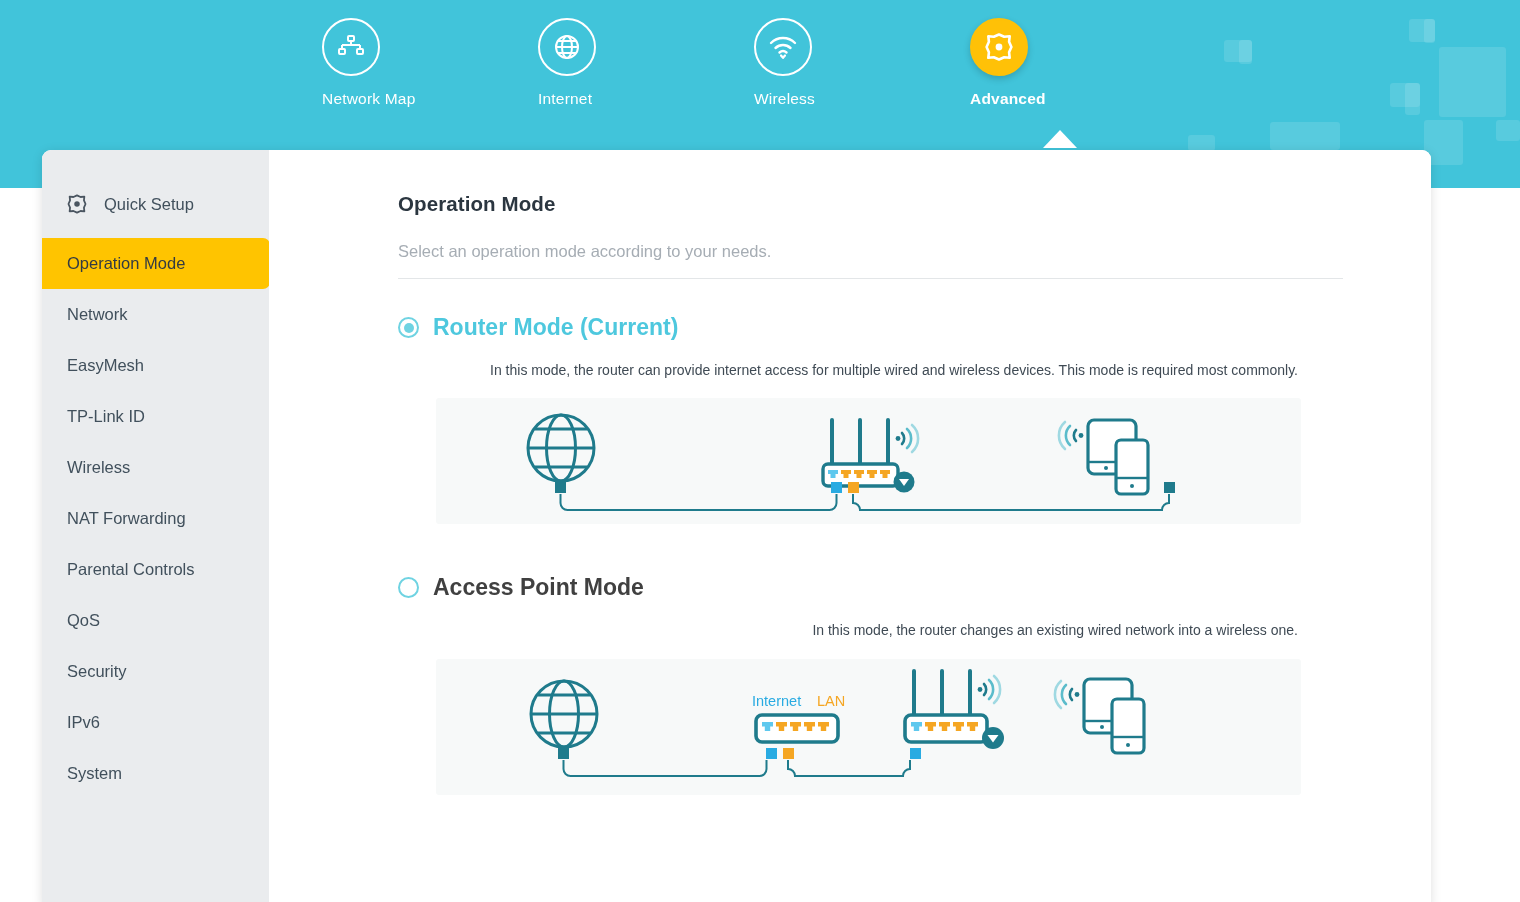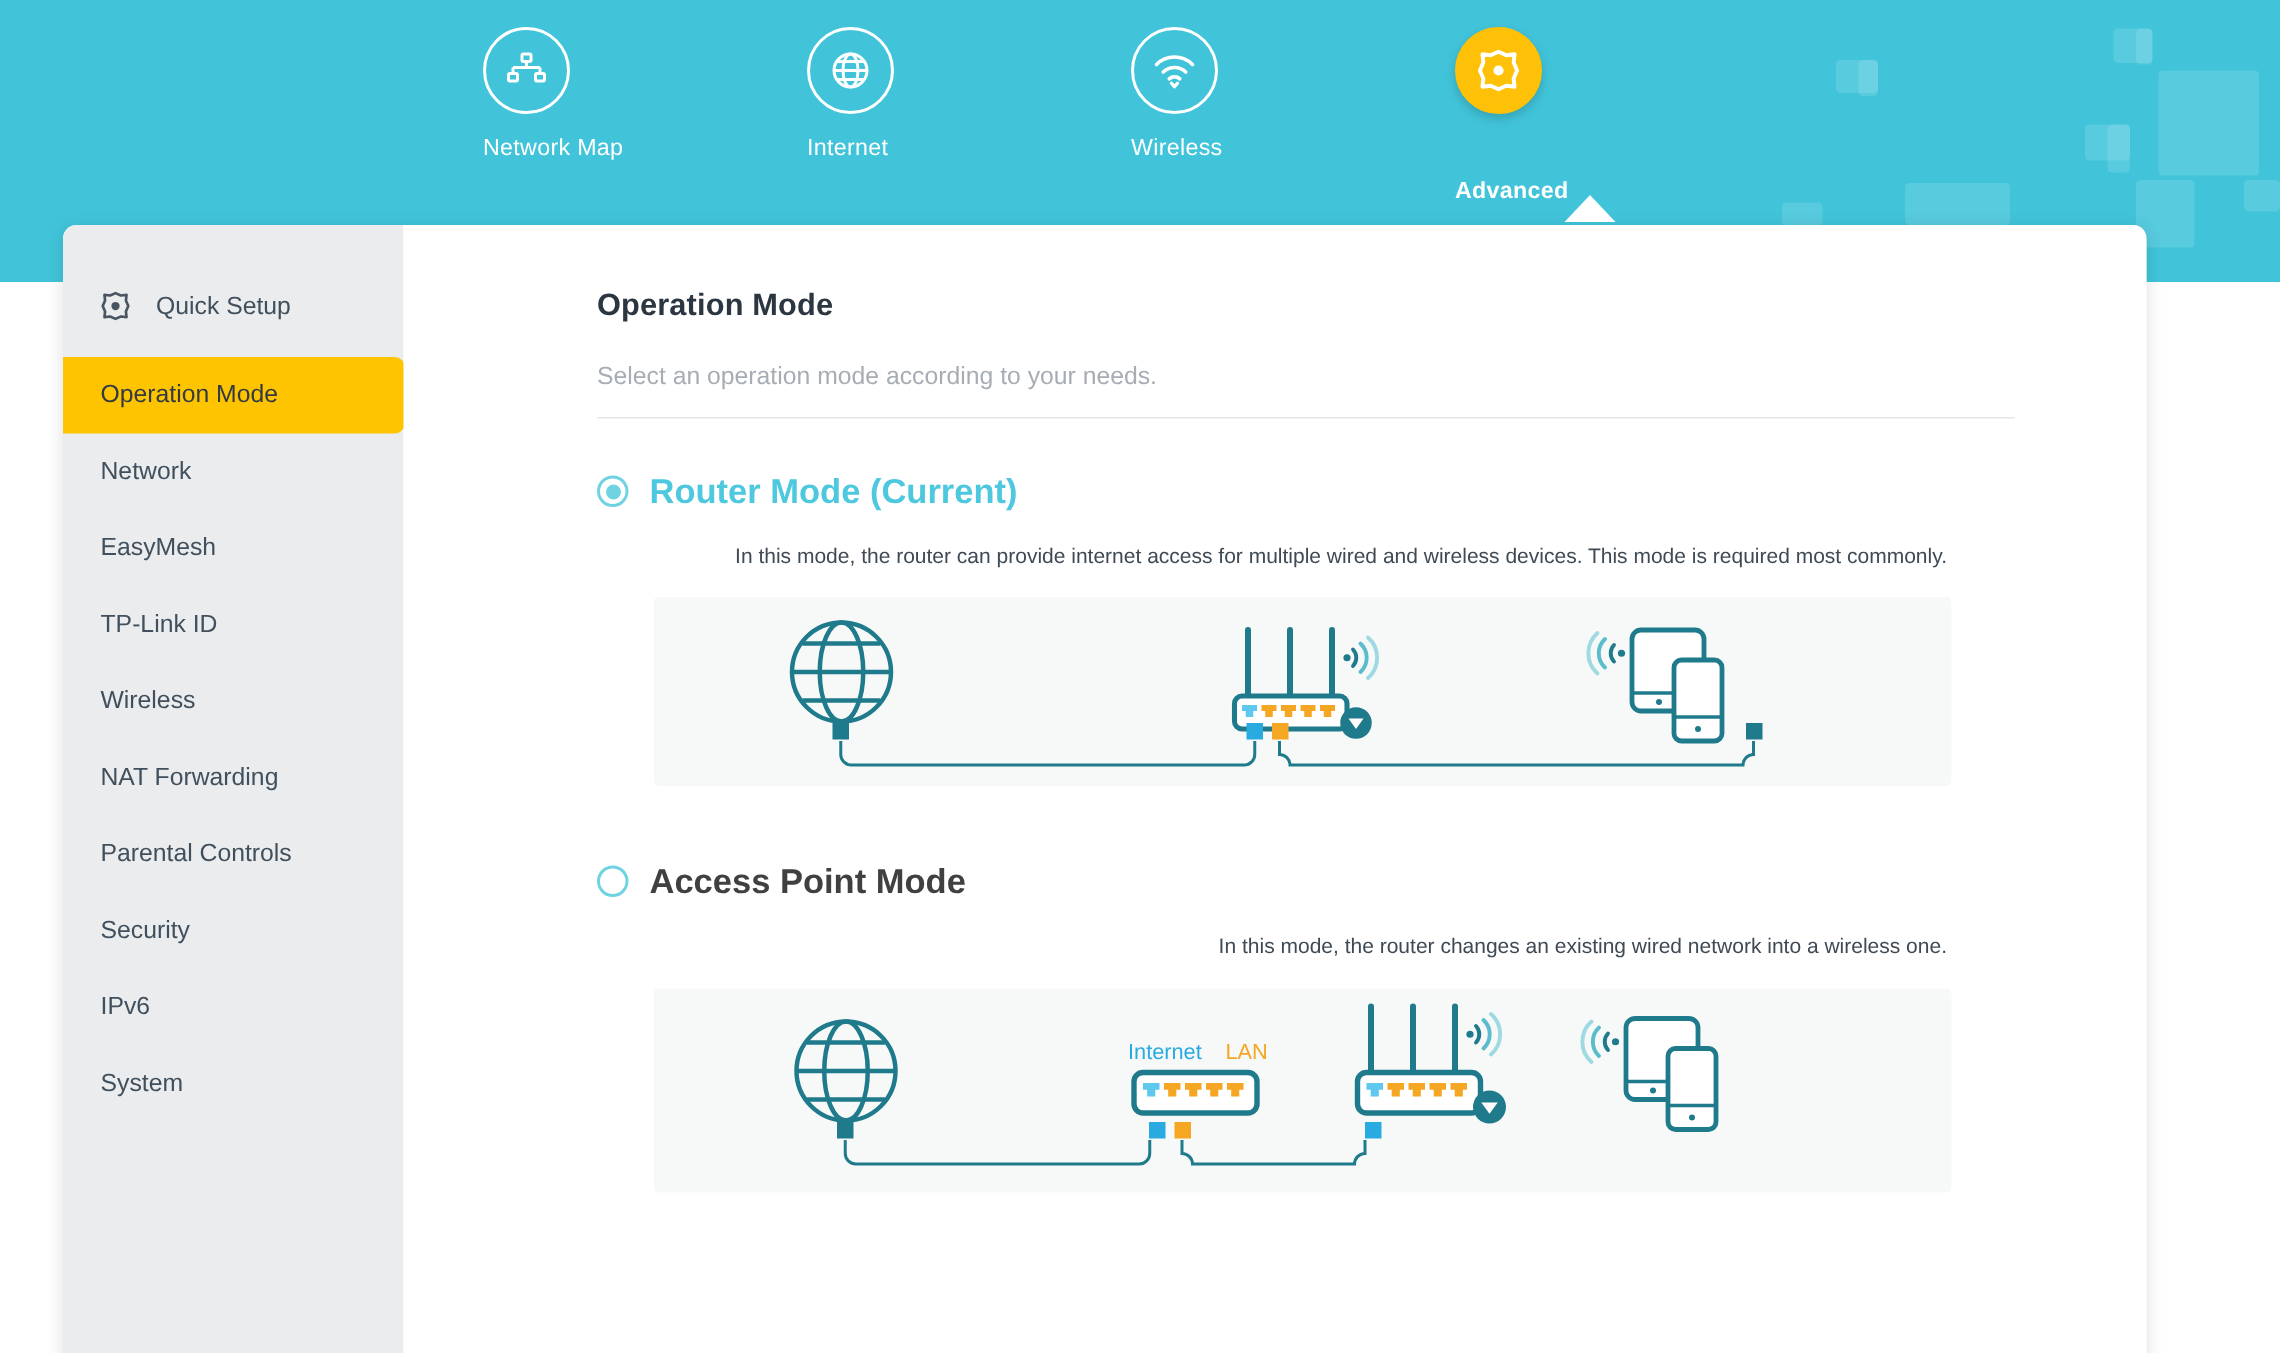--- a/index.html
+++ b/index.html
@@ -267,21 +267,21 @@
           <svg width="32" height="30" viewBox="0 0 32 30">
             <path d="M4 11 a17 17 0 0 1 24 0" fill="none" stroke="#fff" stroke-width="2.4" stroke-linecap="round"></path>
             <path d="M8.5 16 a11 11 0 0 1 15 0" fill="none" stroke="#fff" stroke-width="2.4" stroke-linecap="round"></path>
             <path d="M12.5 20.5 a5.5 5.5 0 0 1 7 0" fill="none" stroke="#fff" stroke-width="2.4" stroke-linecap="round"></path>
             <path d="M14 23.5 l2 2.3 l2 -2.3" fill="none" stroke="#fff" stroke-width="2.2" stroke-linecap="round" stroke-linejoin="round"></path>
           </svg>
         </div>
         <div class="nav-label">Wireless</div>
       </div>
 
-      <div class="nav-item" style="left:970px;gap:29px;">
+      <div class="nav-item" style="left:970px;">
         <div class="nav-icon-circle active">
           <svg width="32" height="32" viewBox="0 0 32 32">
             <path d="M16 3.5 l5.2 2.3 l5.5 -0.6 l-0.6 5.5 l2.3 5.3 l-2.3 5.3 l0.6 5.5 l-5.5 -0.6 l-5.2 2.3 l-5.2 -2.3 l-5.5 0.6 l0.6 -5.5 l-2.3 -5.3 l2.3 -5.3 l-0.6 -5.5 l5.5 0.6 z" fill="none" stroke="#ffffff" stroke-width="2.6" stroke-linejoin="round"></path>
             <circle cx="16" cy="16" r="3.4" fill="#ffffff"></circle>
           </svg>
         </div>
         <div class="nav-label active">Advanced</div>
       </div>
 
       <div class="nav-arrow" style="left:1043px;"></div>
@@ -313,20 +313,23 @@
           <span>TP-Link ID</span>
         </div>
       <div class="side-item">
           <span>Wireless</span>
         </div>
       <div class="side-item">
           <span>NAT Forwarding</span>
         </div>
       <div class="side-item">
           <span>Parental Controls</span>
+        </div>
+      <div class="side-item">
+          <span>QoS</span>
         </div>
       <div class="side-item">
           <span>Security</span>
         </div>
       <div class="side-item">
           <span>IPv6</span>
         </div>
       <div class="side-item">
           <span>System</span>
         </div>

